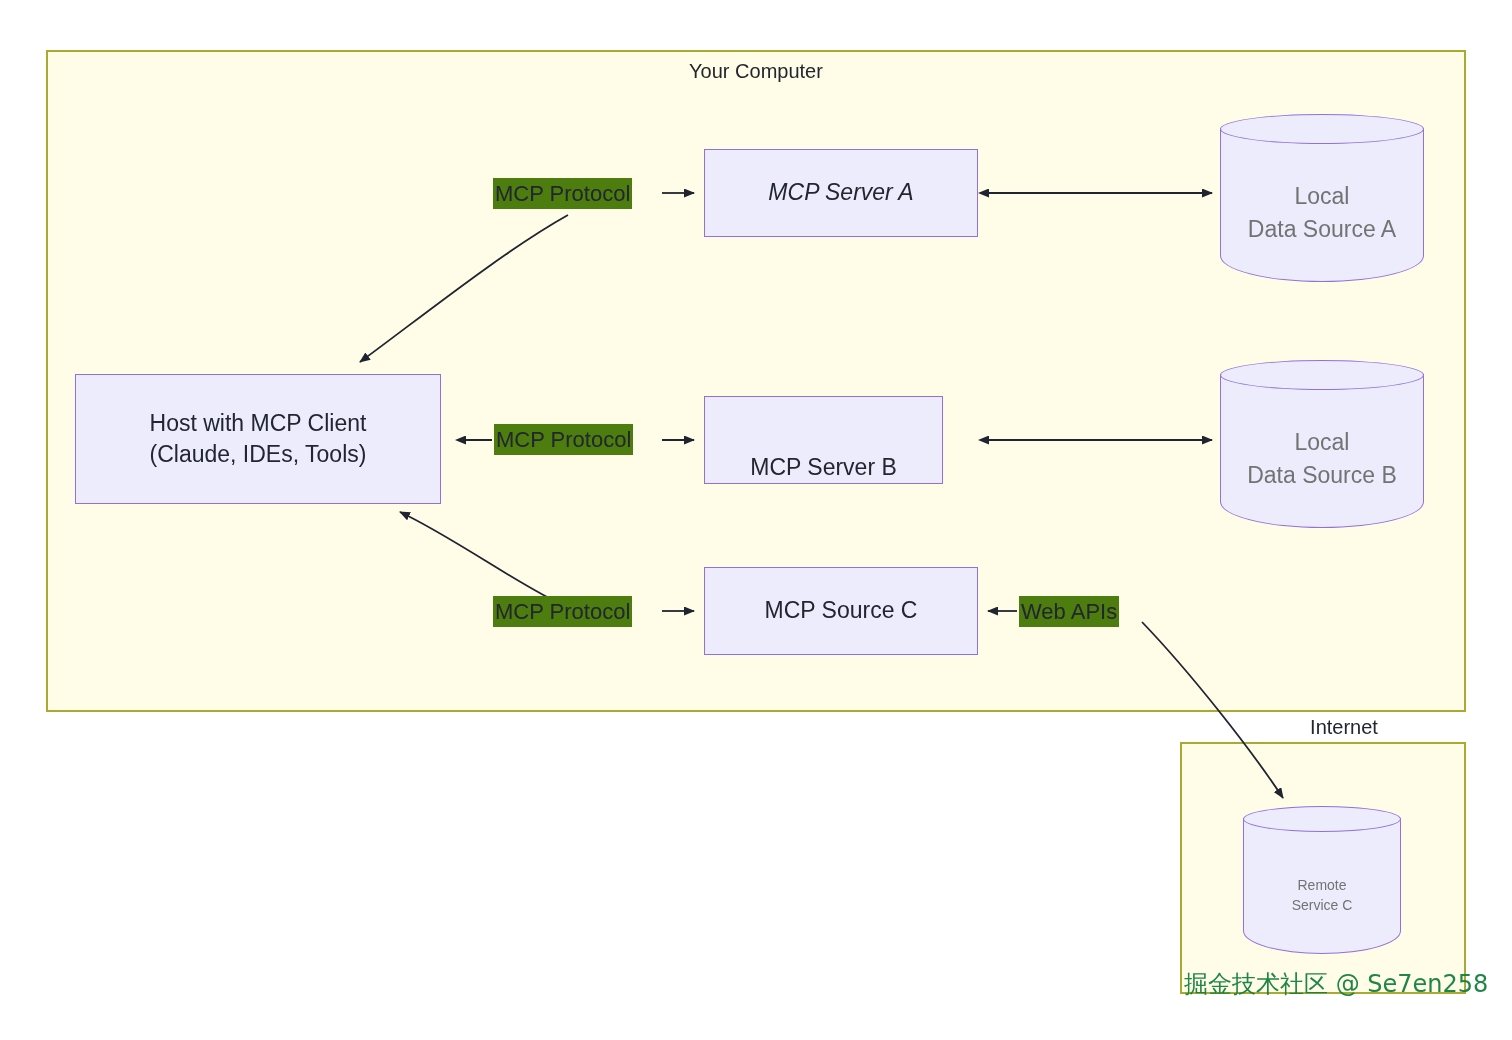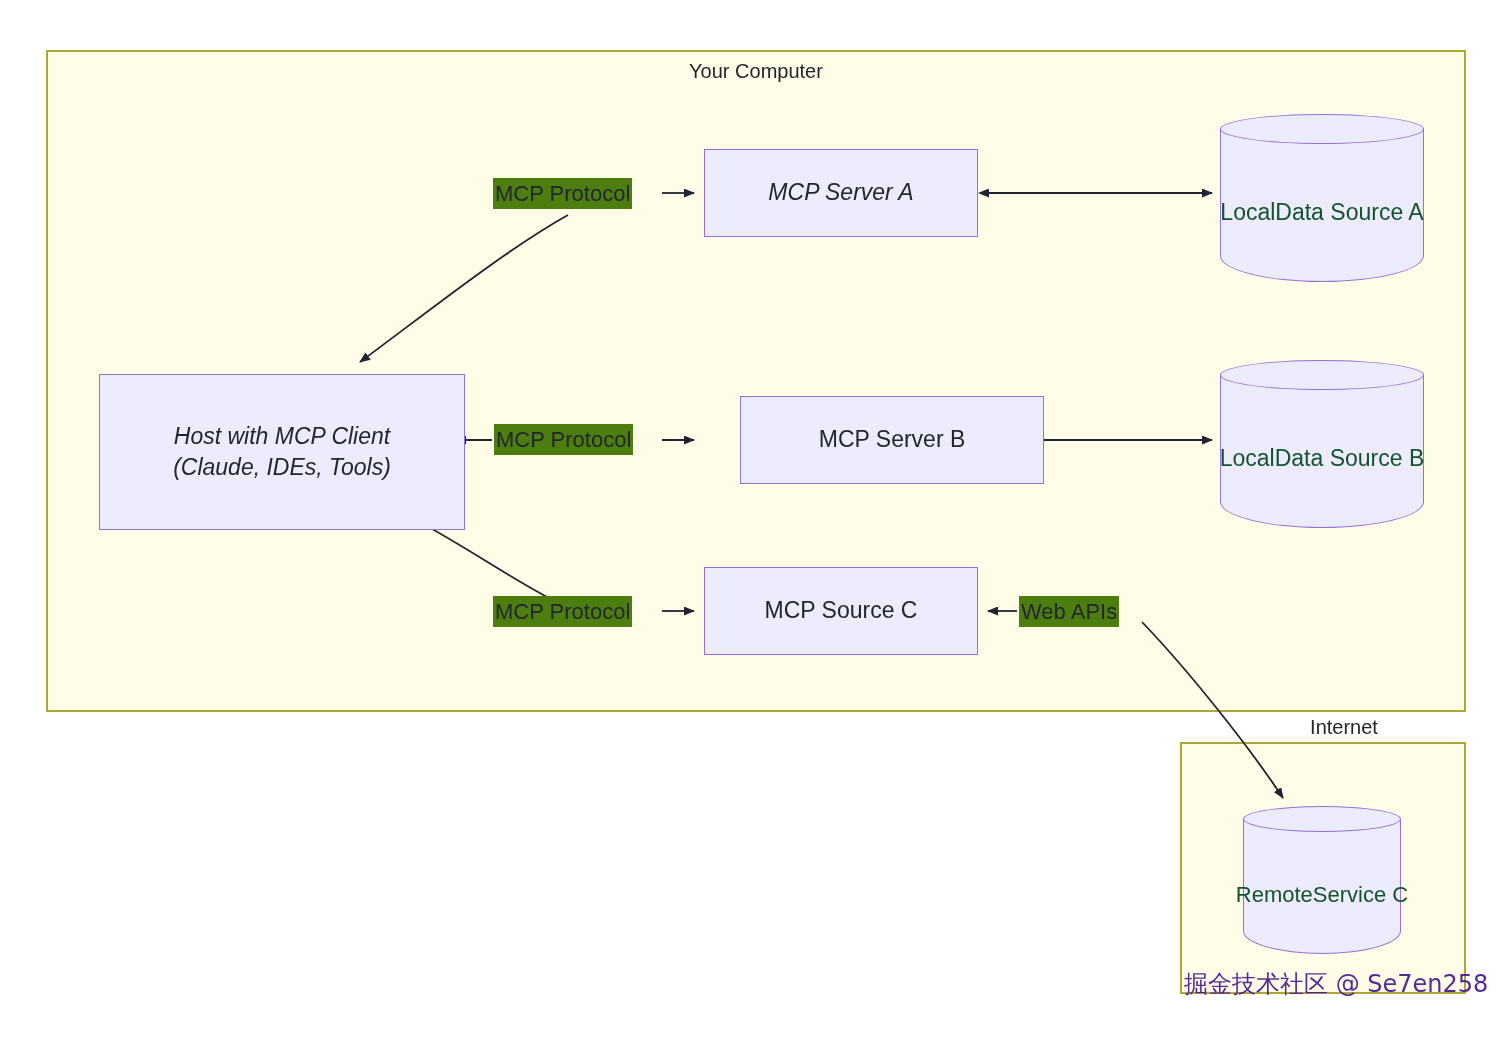--- a/index.html
+++ b/index.html
@@ -57,23 +57,23 @@
     display: flex;
     flex-direction: column;
     align-items: center;
     justify-content: center;
     font-size: 23px;
     line-height: 1.36;
     color: #22262e;
     text-align: center;
     white-space: nowrap;
   }
-  #host-node    { left: 99px;  top: 374px; width: 366px; height: 156px; font-style: italic; }
+  #host-node    { left: 75px;  top: 374px; width: 366px; height: 130px; }
   #server-a     { left: 704px; top: 149px; width: 274px; height: 88px; font-style: italic; }
-  #server-b     { left: 740px; top: 396px; width: 304px; height: 88px; }
+  #server-b     { left: 704px; top: 396px; width: 239px; height: 88px; justify-content: flex-end; }
   #server-c     { left: 704px; top: 567px; width: 274px; height: 88px; }
 
   
   .node-cyl {
     position: absolute;
     width: 204px;
     height: 168px;
   }
   #ds-a   { left: 1220px; top: 114px; }
   #ds-b   { left: 1220px; top: 360px; }
@@ -97,30 +97,30 @@
     border-radius: 50%;
     box-sizing: border-box;
   }
   .cyl-label {
     position: absolute;
     left: 0;
     right: 0;
     top: 30px;
     bottom: 0;
     display: flex;
-    flex-direction: row;
+    flex-direction: column;
     align-items: center;
     justify-content: center;
     font-size: 23px;
     line-height: 1.45;
-    color: #14532d;
+    color: #737373;
     white-space: nowrap;
     text-align: center;
   }
-  #remote-c .cyl-label { font-size: 22px; }
+  #remote-c .cyl-label { font-size: 14px; }
   #remote-c .cyl-top { height: 26px; }
   #remote-c .cyl-body { top: 12px; }
 
   
   .edge-label {
     position: absolute;
     background: #4d7c0f;
     font-size: 22px;
     color: #22262e;
     white-space: nowrap;
@@ -131,21 +131,21 @@
   #lbl-proto-b { left: 494px; top: 424px; }
   #lbl-proto-c { left: 493px; top: 596px; }
   #lbl-webapis { left: 1019px; top: 596px; }
 
   
   #watermark {
     position: absolute;
     left: 1184px;
     top: 968px;
     font-size: 24px;
-    color: #4c1d95;
+    color: #15803d;
     white-space: nowrap;
     font-family: "DejaVu Sans", sans-serif;
     opacity: 0.95;
   }
 </style>
 </head>
 <body>
 
 <div class="canvas">
 

